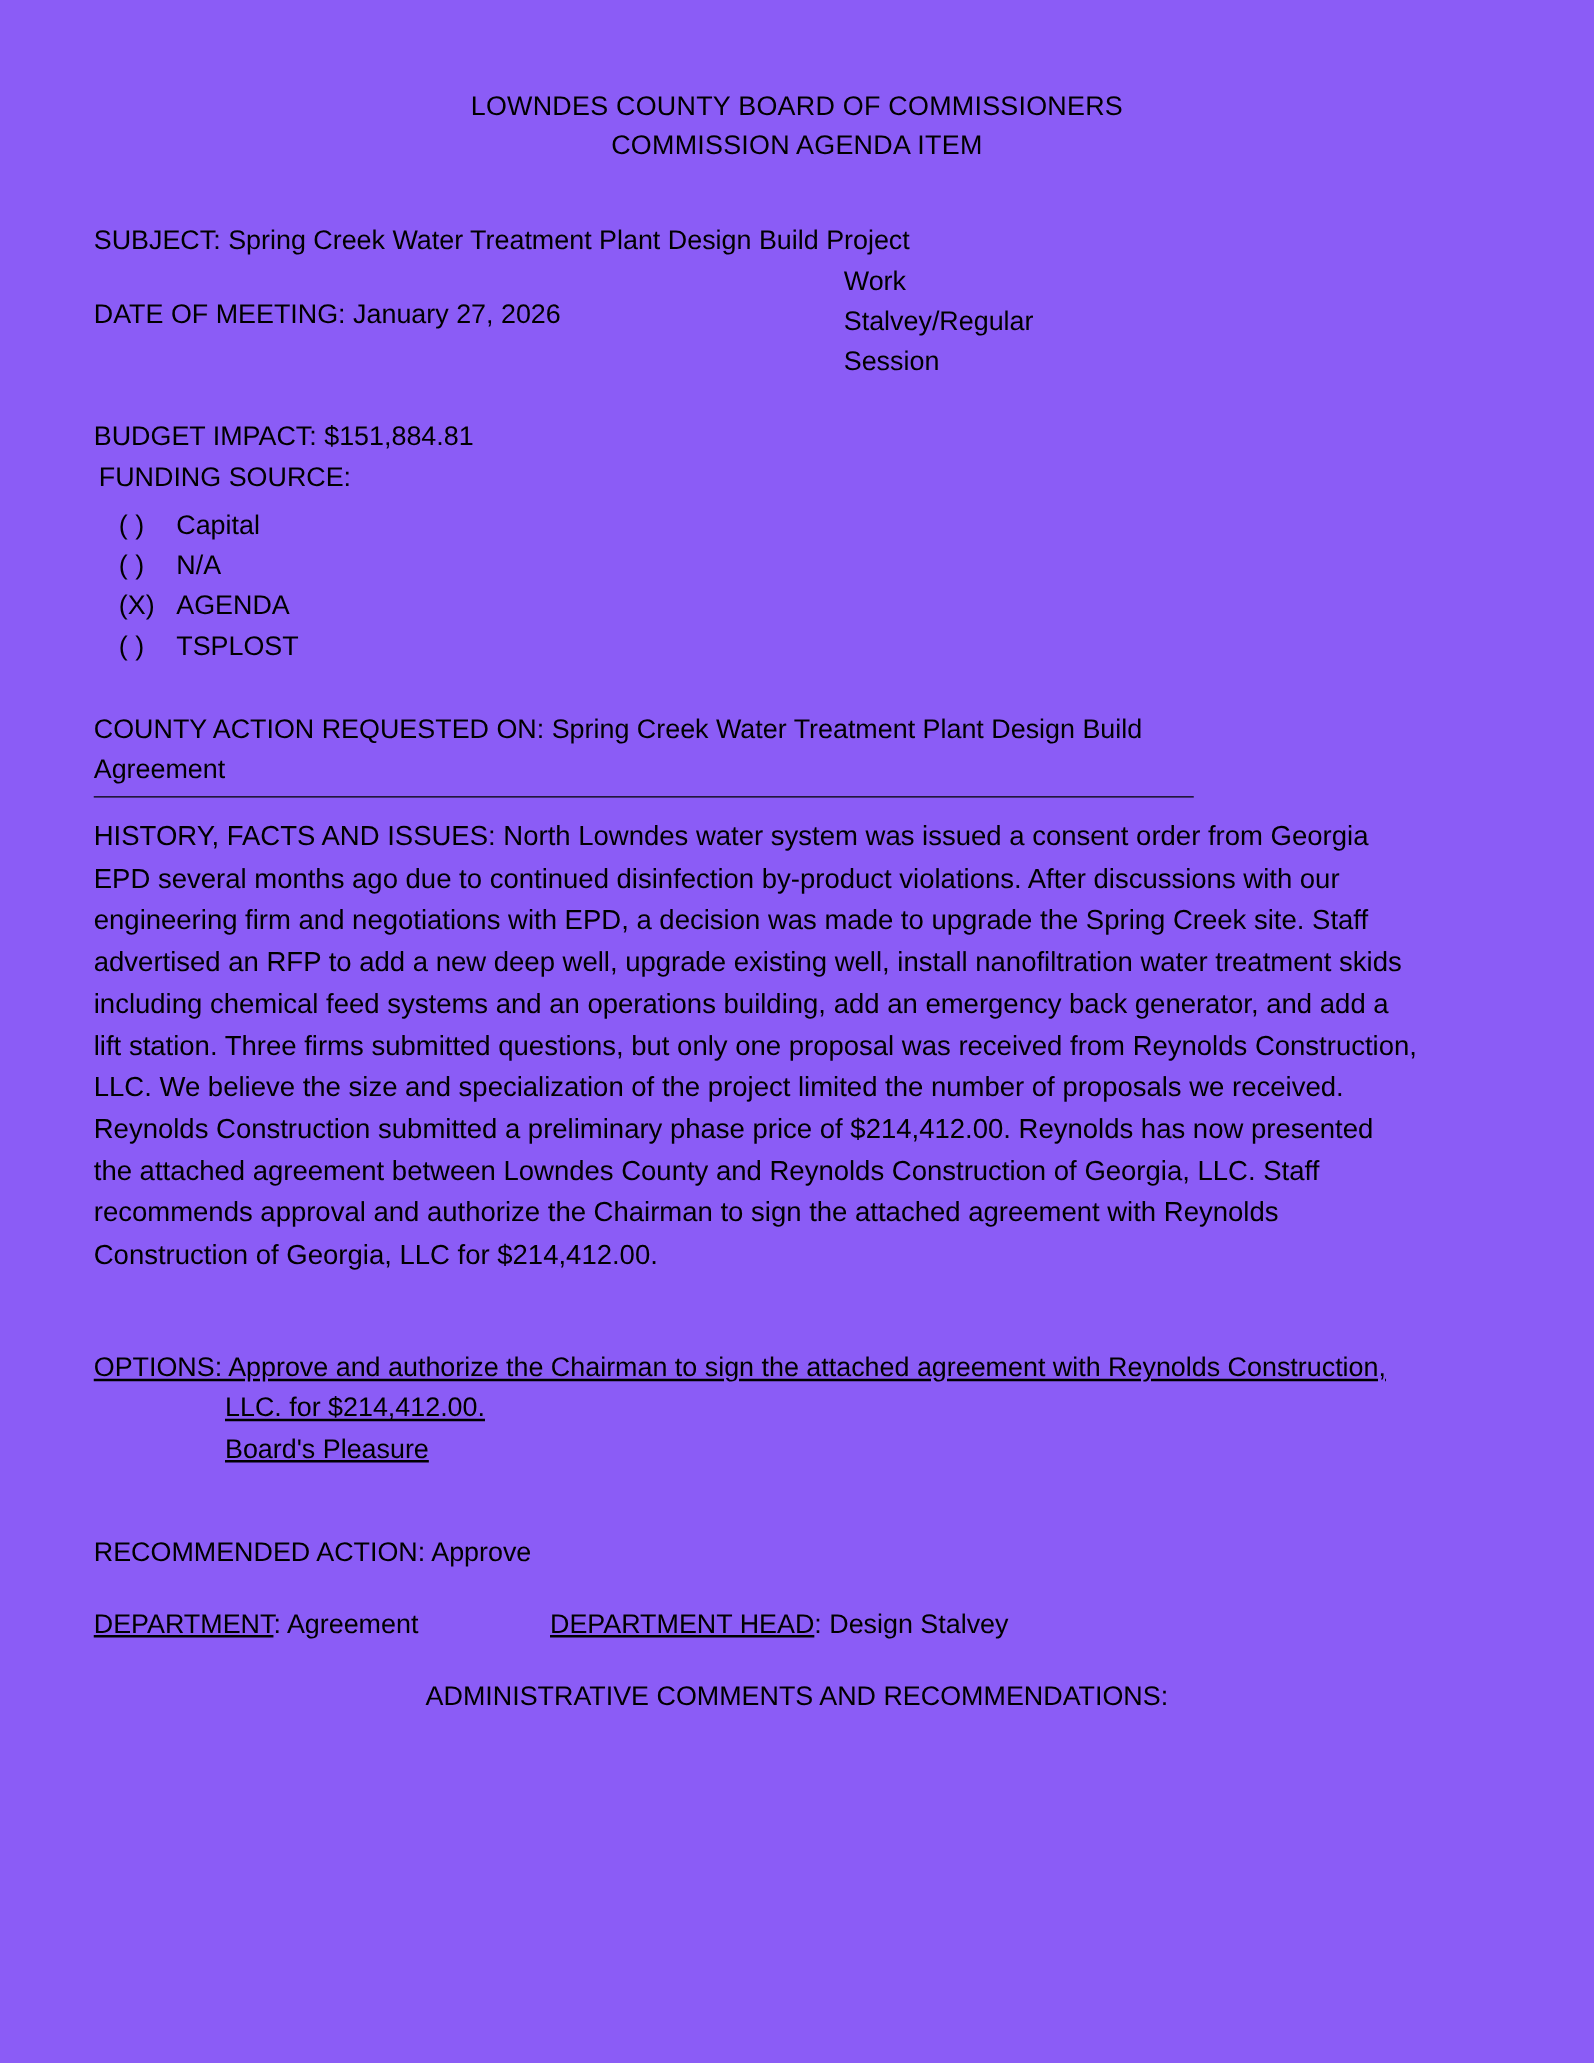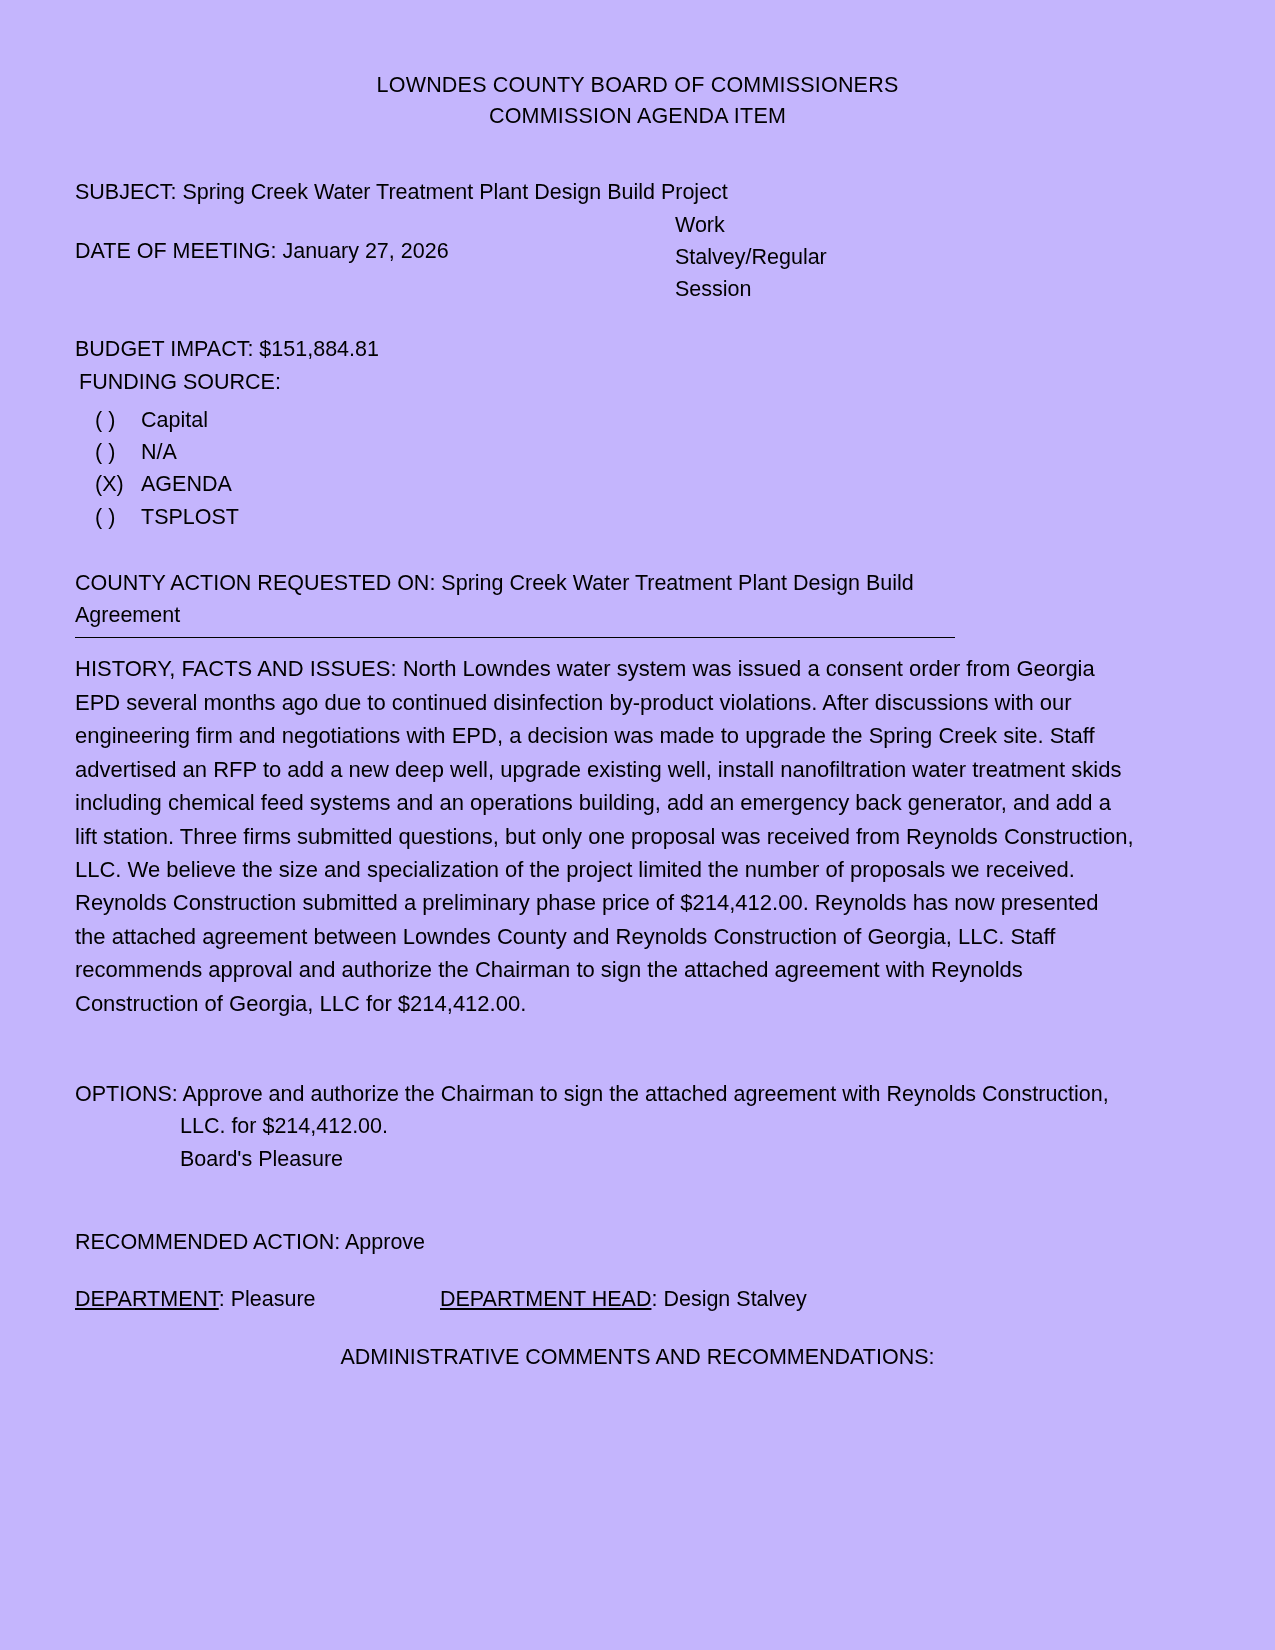--- a/index.html
+++ b/index.html
@@ -9,21 +9,21 @@
   }
   body {
     font-family: "Liberation Sans", sans-serif;
     color: #000000;
   }
   .page {
     position: relative;
     width: 1275px;
     height: 1650px;
     margin: 0 auto;
-    background: #c4b5fd;
+    background: #8b5cf6;
     box-sizing: border-box;
     padding: 70px 75px 0 75px;
   }
   .header {
     text-align: center;
     font-size: 21.5px;
     line-height: 1.45;
     letter-spacing: 0.2px;
   }
   .header div {
@@ -91,20 +91,21 @@
     font-size: 22px;
     line-height: 1.52;
     text-align: left;
     max-width: 1060px;
   }
   .options-block {
     margin-top: 58px;
     font-size: 21.5px;
     line-height: 1.5;
     max-width: 1060px;
+    text-decoration: underline;
   }
   .options-indent {
     padding-left: 105px;
   }
   .rec-action {
     margin-top: 55px;
     font-size: 21.5px;
   }
   .dept-row {
     margin-top: 32px;
@@ -167,19 +168,19 @@
 
   <div class="options-block">
     <div>OPTIONS:  Approve and authorize the Chairman to sign the attached agreement with Reynolds Construction,</div>
     <div class="options-indent">LLC. for $214,412.00.</div>
     <div class="options-indent">Board's Pleasure</div>
   </div>
 
   <div class="rec-action">RECOMMENDED ACTION: Approve</div>
 
   <div class="dept-row">
-    <div class="dept-left"><span class="u">DEPARTMENT</span><span>: Pleasure</span></div>
+    <div class="dept-left"><span class="u">DEPARTMENT</span><span>: Agreement</span></div>
     <div><span class="u">DEPARTMENT HEAD</span><span>: Design Stalvey</span></div>
   </div>
 
   <div class="admin-line">ADMINISTRATIVE COMMENTS AND RECOMMENDATIONS:</div>
 
 </div>
 
 </body></html>

